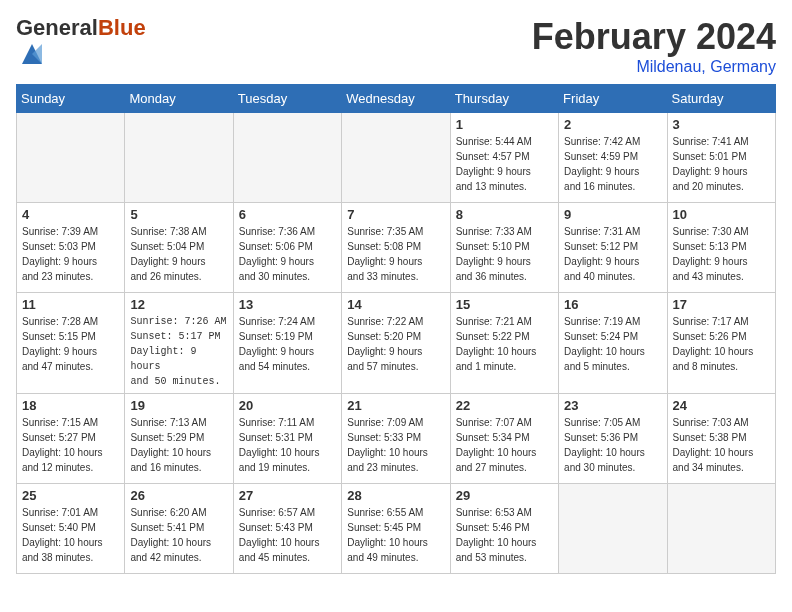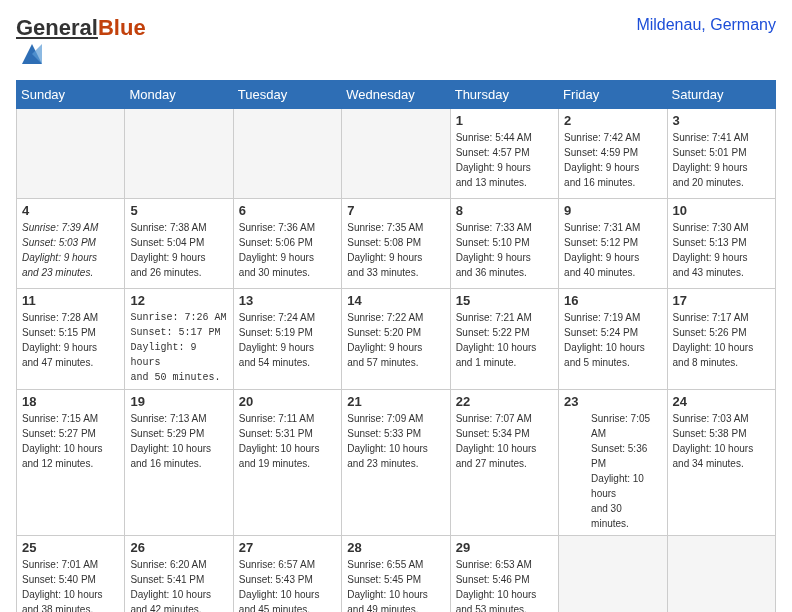--- a/index.html
+++ b/index.html
@@ -18,21 +18,21 @@
     }
     .logo {
       display: flex;
       align-items: center;
     }
     .logo-text {
       font-size: 22px;
       font-weight: bold;
       line-height: 1.1;
     }
-    .logo-general { color: #333; text-decoration: underline; }
+    .logo-general { color: #333; }
     .logo-blue { color: #c2410c; }
     .logo-icon {
       width: 28px;
       height: 28px;
       margin-left: 2px;
     }
     .title-block {
       text-align: right;
     }
     .month-title {
@@ -93,20 +93,21 @@
       <div class="logo-text">
         <span class="logo-general">General</span><span class="logo-blue">Blue</span>
       </div>
       <svg class="logo-icon" viewBox="0 0 28 28">
         <polygon points="4,24 14,4 24,24" fill="#2e6eb5"></polygon>
         <polygon points="14,14 24,4 24,24" fill="#5b9bd5" opacity="0.7"></polygon>
       </svg>
     </div>
   </div>
   <div class="title-block">
+    <div class="month-title">February 2024</div>
     <div class="location">Mildenau, Germany</div>
   </div>
 </div>
 
 <table>
   <thead>
     <tr>
     <th>Sunday</th>
         <th>Monday</th>
         <th>Tuesday</th>
@@ -140,21 +141,21 @@
           <div class="day-number">3</div>
           <div class="day-info" style="white-space: pre-line;">Sunrise: 7:41 AM
 Sunset: 5:01 PM
 Daylight: 9 hours
 and 20 minutes.</div>
         </td>
       </tr>
       <tr>
         <td>
           <div class="day-number">4</div>
-          <div class="day-info" style="white-space: pre-line; font-style: italic;">Sunrise: 7:39 AM
+          <div class="day-info" style="white-space: pre-line;">Sunrise: 7:39 AM
 Sunset: 5:03 PM
 Daylight: 9 hours
 and 23 minutes.</div>
         </td>
         <td>
           <div class="day-number">5</div>
           <div class="day-info" style="white-space: pre-line;">Sunrise: 7:38 AM
 Sunset: 5:04 PM
 Daylight: 9 hours
 and 26 minutes.</div>
@@ -277,21 +278,21 @@
         </td>
         <td>
           <div class="day-number">22</div>
           <div class="day-info" style="white-space: pre-line;">Sunrise: 7:07 AM
 Sunset: 5:34 PM
 Daylight: 10 hours
 and 27 minutes.</div>
         </td>
         <td>
           <div class="day-number">23</div>
-          <div class="day-info" style="white-space: pre-line; margin-left: 27px;">Sunrise: 7:05 AM
+          <div class="day-info" style="white-space: pre-line;">Sunrise: 7:05 AM
 Sunset: 5:36 PM
 Daylight: 10 hours
 and 30 minutes.</div>
         </td>
         <td>
           <div class="day-number">24</div>
           <div class="day-info" style="white-space: pre-line;">Sunrise: 7:03 AM
 Sunset: 5:38 PM
 Daylight: 10 hours
 and 34 minutes.</div>

